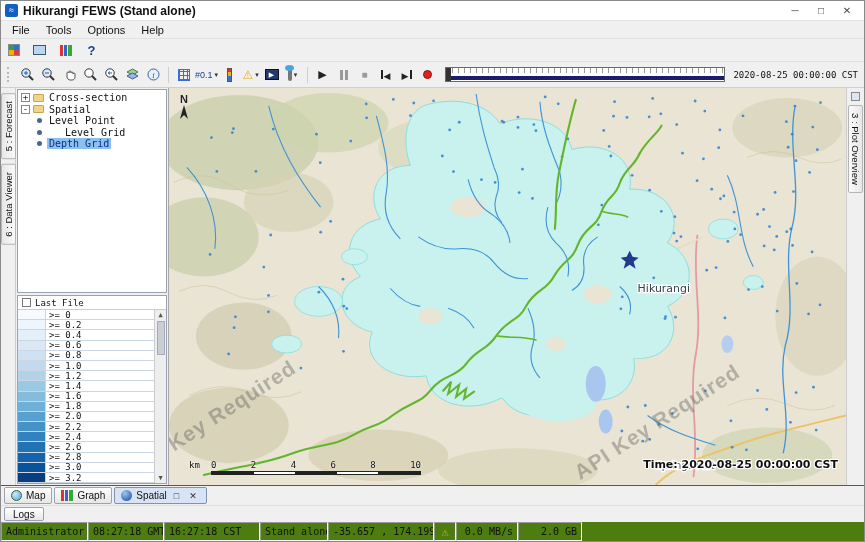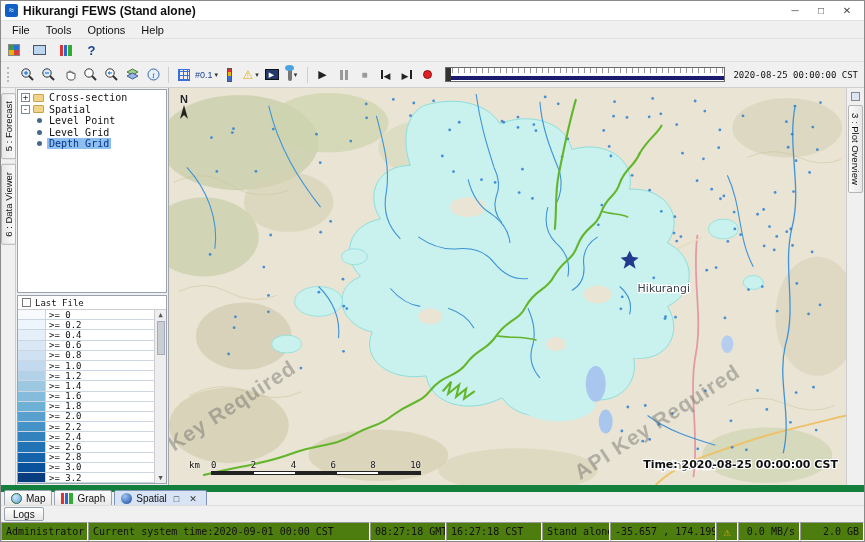--- a/index.html
+++ b/index.html
@@ -90,21 +90,21 @@
   .timelabel{position:absolute;right:8px;bottom:14px;font-size:11px;font-weight:bold;color:#101010;font-family:"DejaVu Sans",sans-serif;text-shadow:1px 1px 0 #fff,-1px -1px 0 #fff,1px -1px 0 #fff,-1px 1px 0 #fff;}
   .scalebar{position:absolute;left:20px;bottom:10px;font-family:"DejaVu Sans Mono",monospace;color:#111;text-shadow:0 0 2px #fff;}
   .sb-top{display:flex;align-items:flex-end;font-size:9px;}
   .sb-unit{width:22px;}
   .sb-nums{display:flex;justify-content:space-between;width:210px;}
   .sb-bar{margin-left:22px;margin-top:1px;width:210px;height:4px;display:flex;border:1px solid #222;background:#fff;}
   .sb-bar i{flex:1;}
   .sb-bar i:nth-child(odd){background:#222;}
 
   
-  .bottomtabs{height:20px;display:flex;align-items:center;background:#f0f0f0;border-top:7px solid #15803d;padding-left:3px;gap:2px;flex:0 0 auto;}
+  .bottomtabs{height:20px;display:flex;align-items:center;background:#f0f0f0;border-top:1px solid #15803d;padding-left:3px;gap:2px;flex:0 0 auto;}
   .btab{display:flex;align-items:center;gap:4px;height:17px;padding:0 6px;border:1px solid #9aa4b2;background:linear-gradient(#fdfdfd,#e7e7e7);font-size:10px;border-radius:2px;}
   .btab.active{background:#d8e4f6;border-color:#7e93b5;}
   .globe-ic{width:11px;height:11px;border-radius:50%;border:1px solid #2a6a3a;background:radial-gradient(circle at 35% 35%,#cfe9ff,#5aa0d8);}
   .spatial-ic{width:11px;height:11px;border-radius:50%;background:radial-gradient(circle at 35% 30%,#9ec4f4,#16489c);}
   .panel-ctrl{font-size:9px;color:#333;padding:0 3px;}
   .logsrow{height:17px;background:#f0f0f0;border-top:1px solid #dedede;display:flex;align-items:center;padding-left:3px;flex:0 0 auto;}
   .logs-btn{height:14px;display:flex;align-items:center;border:1px solid #98a2b0;background:linear-gradient(#fff,#e8e8e8);padding:0 8px;font-size:10px;border-radius:2px;}
 
   
   .statusbar{height:19px;background:#4d7c0f;display:flex;align-items:stretch;font-family:"DejaVu Sans Mono",monospace;font-size:10px;flex:0 0 auto;}
@@ -260,21 +260,21 @@
           </div>
           <div class="tree-row" style="padding-left: 3px;">
             <span class="expander">-</span>
             <span class="folder"></span>
             <span class="tlabel">Spatial</span>
           </div>
           <div class="tree-row" style="padding-left: 16px;">
             <span class="dotball"></span>
             <span class="tlabel">Level Point</span>
           </div>
-          <div class="tree-row" style="padding-left: 16px;">
+          <div class="tree-row" style="padding-left: 16px; gap: 16px;">
             <span class="dotball"></span>
             <span class="tlabel">Level Grid</span>
           </div>
           <div class="tree-row selected" style="padding-left: 16px;">
             <span class="dotball"></span>
             <span class="tlabel">Depth Grid</span>
           </div>
         </div>
       <div class="legend">
         <div class="legend-header">
@@ -640,21 +640,20 @@
       <span class="panel-ctrl">✕</span>
     </span>
   </div>
 
   <div class="logsrow">
     <span class="logs-btn">Logs</span>
   </div>
 
   <div class="statusbar">
     <span class="scell c-user">Administrator</span>
-    <span class="scell c-sys">Current system time:2020-09-01 00:00 CST</span>
     <span class="scell c-gmt">08:27:18 GMT</span>
     <span class="scell c-cst">16:27:18 CST</span>
     <span class="scell c-mode">Stand alone</span>
     <span class="scell c-coord">-35.657 , 174.199</span>
     <span class="scell c-warn warn-glyph"></span>
     <span class="scell c-speed">0.0 MB/s</span>
     <span class="scell c-mem">
       <span class="membar"></span>
       <span>2.0 GB</span>
     </span>

